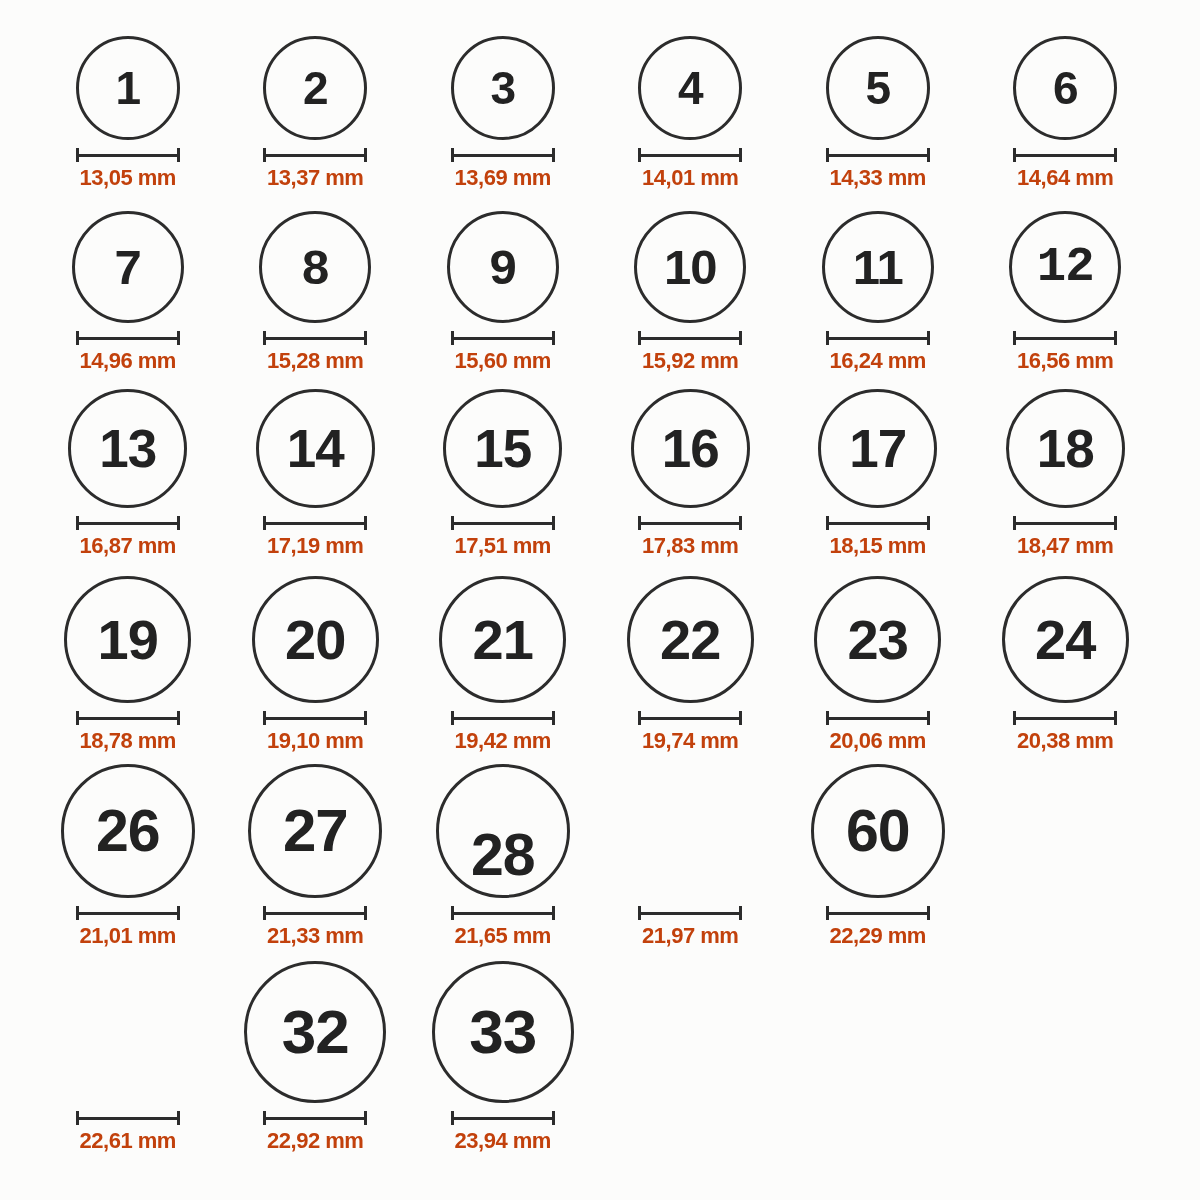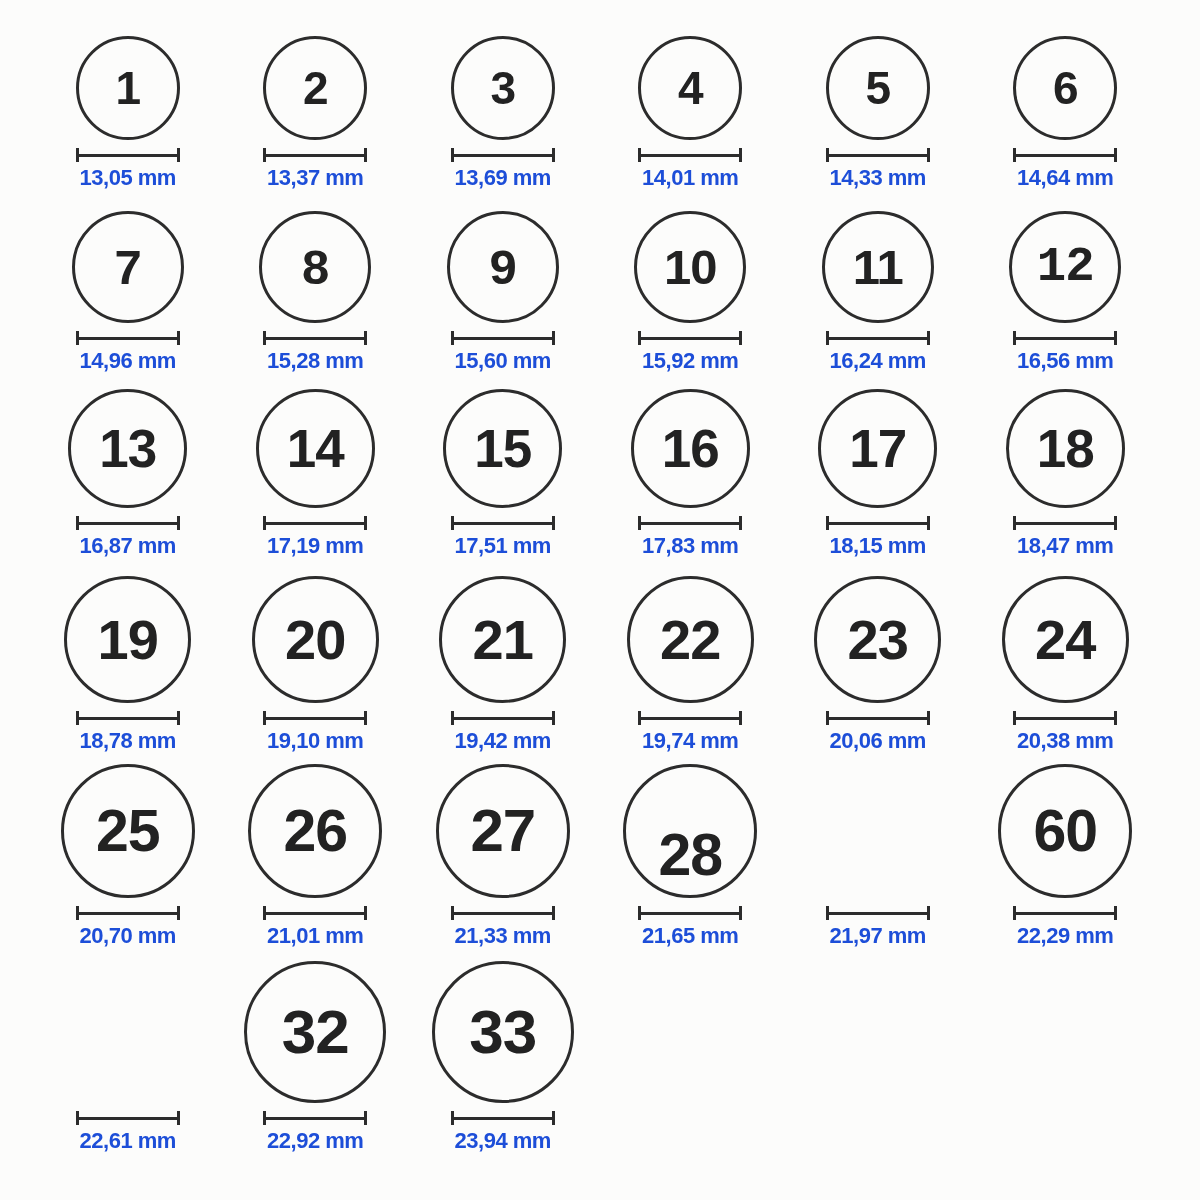--- a/index.html
+++ b/index.html
@@ -58,21 +58,21 @@
     width: 3px;
     height: 14px;
     background: #2c2c2c;
   }
   .ruler .tick.left  { left: 0; }
   .ruler .tick.right { right: 0; }
   .label {
     margin-top: 3px;
     font-size: 22px;
     font-weight: 700;
-    color: #1d4ed8;
+    color: #c2410c;
     white-space: nowrap;
     letter-spacing: -0.5px;
   }
 </style>
 </head>
 <body>
 
 <div class="chart" id="chart">
     <div class="row" style="top: 36px;">
       <div class="cell">
@@ -342,31 +342,20 @@
           <span class="line"></span>
           <span class="tick left"></span>
           <span class="tick right"></span>
         </div>
         <div class="label">20,38 mm</div>
       </div>
     </div>
     <div class="row" style="top: 764px;">
       <div class="cell">
         <div class="circle" style="width: 134px; height: 134px;">
-          <span class="num" style="font-size: 59px;">25</span>
-        </div>
-        <div class="ruler">
-          <span class="line"></span>
-          <span class="tick left"></span>
-          <span class="tick right"></span>
-        </div>
-        <div class="label">20,70 mm</div>
-      </div>
-      <div class="cell">
-        <div class="circle" style="width: 134px; height: 134px;">
           <span class="num" style="font-size: 59px;">26</span>
         </div>
         <div class="ruler">
           <span class="line"></span>
           <span class="tick left"></span>
           <span class="tick right"></span>
         </div>
         <div class="label">21,01 mm</div>
       </div>
       <div class="cell">

